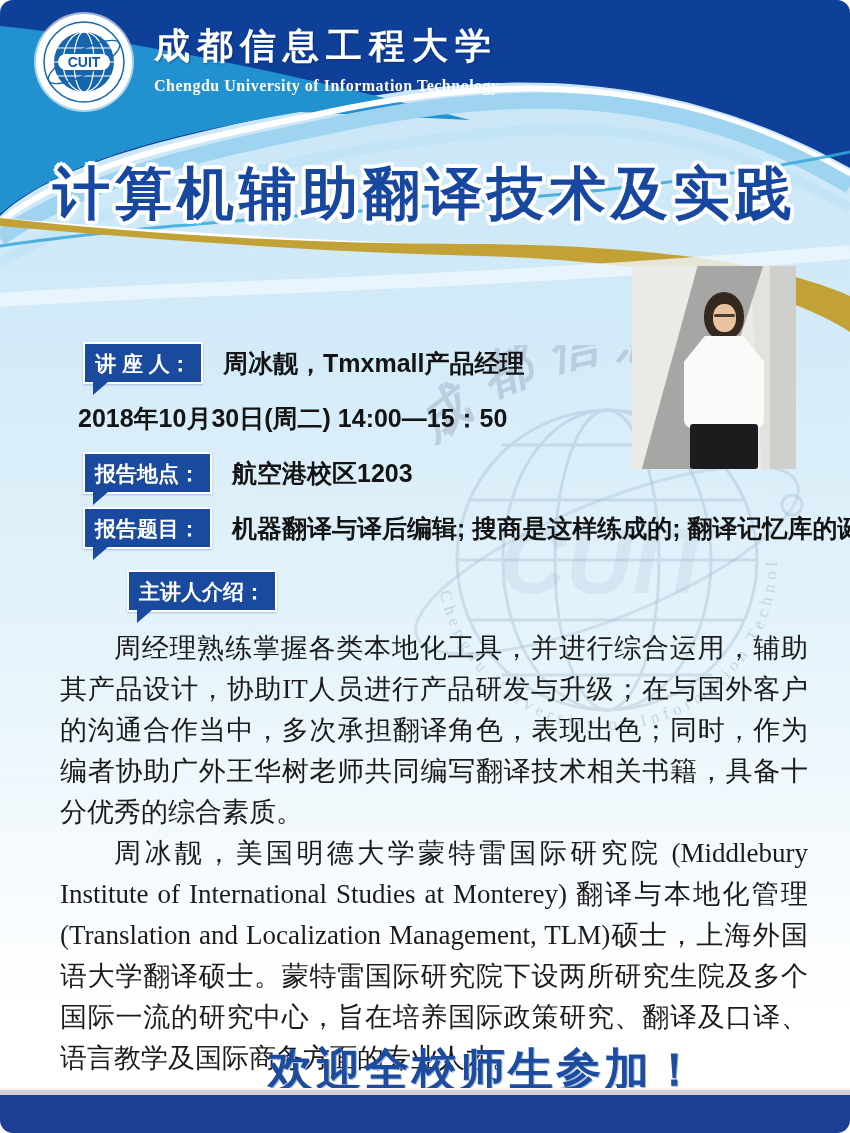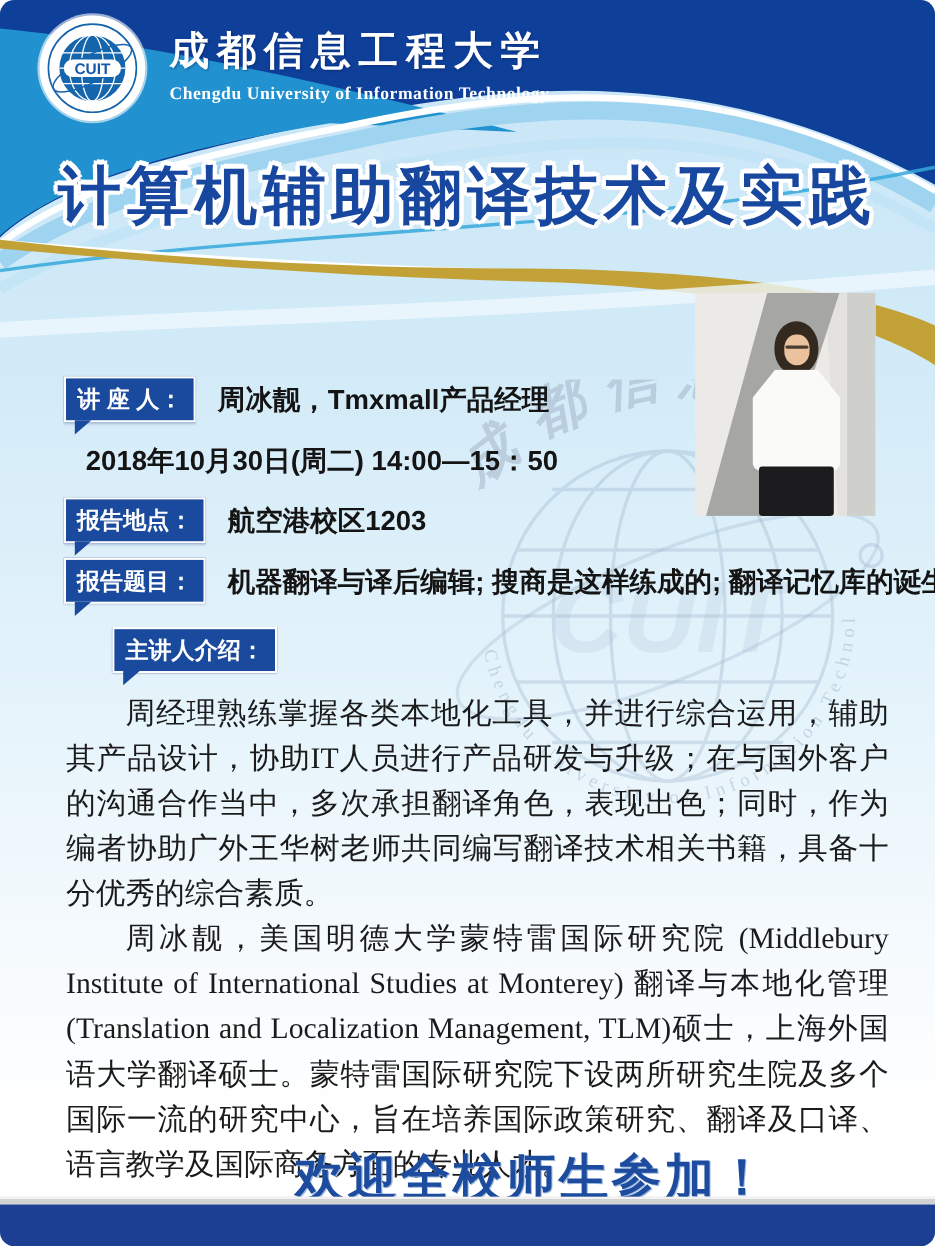--- a/index.html
+++ b/index.html
@@ -12,21 +12,21 @@
   
   .band-svg{position:absolute;left:0;top:0;z-index:1;}
   
   .logo-wrap{position:absolute;left:36px;top:14px;z-index:5;display:flex;align-items:flex-start;}
   .logo-circle{width:96px;height:96px;border-radius:50%;background:#fff;box-shadow:0 0 0 2px rgba(255,255,255,.6);position:relative;flex:none;}
   .uni-names{margin-left:22px;padding-top:8px;}
   .uni-zh{color:#fff;font-size:36px;font-weight:bold;letter-spacing:7px;font-family:"Liberation Serif","DejaVu Serif",serif;text-shadow:1px 1px 2px rgba(0,30,90,.45);white-space:nowrap;}
   .uni-en{color:#fff;font-size:16px;font-weight:bold;letter-spacing:.5px;margin-top:6px;font-family:"Liberation Serif","DejaVu Serif",serif;white-space:nowrap;}
   
   .page-title{
-    position:absolute;left:0;top:140px;width:100%;text-align:center;z-index:4;
+    position:absolute;left:0;top:156px;width:100%;text-align:center;z-index:4;
     font-size:57px;font-weight:bold;letter-spacing:5px;color:#17479e;white-space:nowrap;
     text-shadow:-3px -3px 0 #fff,3px -3px 0 #fff,-3px 3px 0 #fff,3px 3px 0 #fff,0 -4px 0 #fff,0 4px 0 #fff,-4px 0 0 #fff,4px 0 0 #fff;
   }
   
   .watermark{position:absolute;left:392px;top:345px;z-index:1;opacity:.9;}
   
   .photo{position:absolute;left:632px;top:266px;width:164px;height:203px;z-index:3;background:#eceae6;overflow:hidden;}
   .photo .wall-gray{position:absolute;inset:0;background:#a6a6a4;clip-path:polygon(40% 0,80% 0,40% 100%,6% 100%);}
   .photo .wall-right{position:absolute;right:0;top:0;width:16%;height:100%;background:#cfcfcb;}
   .photo .wall-right2{position:absolute;right:16%;top:0;width:12%;height:100%;background:#e3e2de;clip-path:polygon(100% 0,0 0,60% 100%,100% 100%);}
@@ -34,21 +34,21 @@
   .photo .face{position:absolute;left:81px;top:38px;width:23px;height:28px;background:#eac29d;border-radius:46%;}
   .photo .glasses{position:absolute;left:82px;top:48px;width:21px;height:3px;background:#4a3c30;border-radius:2px;}
   .photo .shirt{position:absolute;left:52px;top:70px;width:80px;height:92px;background:#fafaf8;clip-path:polygon(26% 0,74% 0,100% 28%,100% 100%,0 100%,0 28%);border-radius:8px;}
   .photo .skirt{position:absolute;left:58px;top:158px;width:68px;height:45px;background:#1c1c1e;border-radius:3px;}
   
   .rows{position:absolute;left:58px;top:343px;z-index:4;}
   .row{display:flex;align-items:center;margin-bottom:15px;height:40px;}
   .badge{
     position:relative;background:#1a4a9e;border:2px solid #fff;color:#fff;
     font-size:21px;font-weight:bold;line-height:1;padding:9px 10px 8px 10px;
-    min-width:96px;text-align:center;white-space:nowrap;box-shadow:0 1px 2px rgba(0,40,110,.25);
+    min-width:96px;text-align:center;white-space:nowrap;box-shadow:0 1px 2px rgba(0,40,110,.25);margin-left:25px;
   }
   .badge::after{
     content:"";position:absolute;left:8px;bottom:-13px;width:0;height:0;
     border-top:13px solid #1a4a9e;border-right:15px solid transparent;
   }
   .row .value{margin-left:20px;font-size:25px;font-weight:bold;color:#141414;white-space:nowrap;font-family:"Liberation Sans","DejaVu Sans",sans-serif;}
   .intro-badge-wrap{position:absolute;left:58px;top:570px;z-index:4;padding-left:44px;}
   
   .intro-text{position:absolute;left:60px;top:628px;width:748px;z-index:4;
     font-size:27px;line-height:41px;color:#1b1b1b;text-align:justify;

